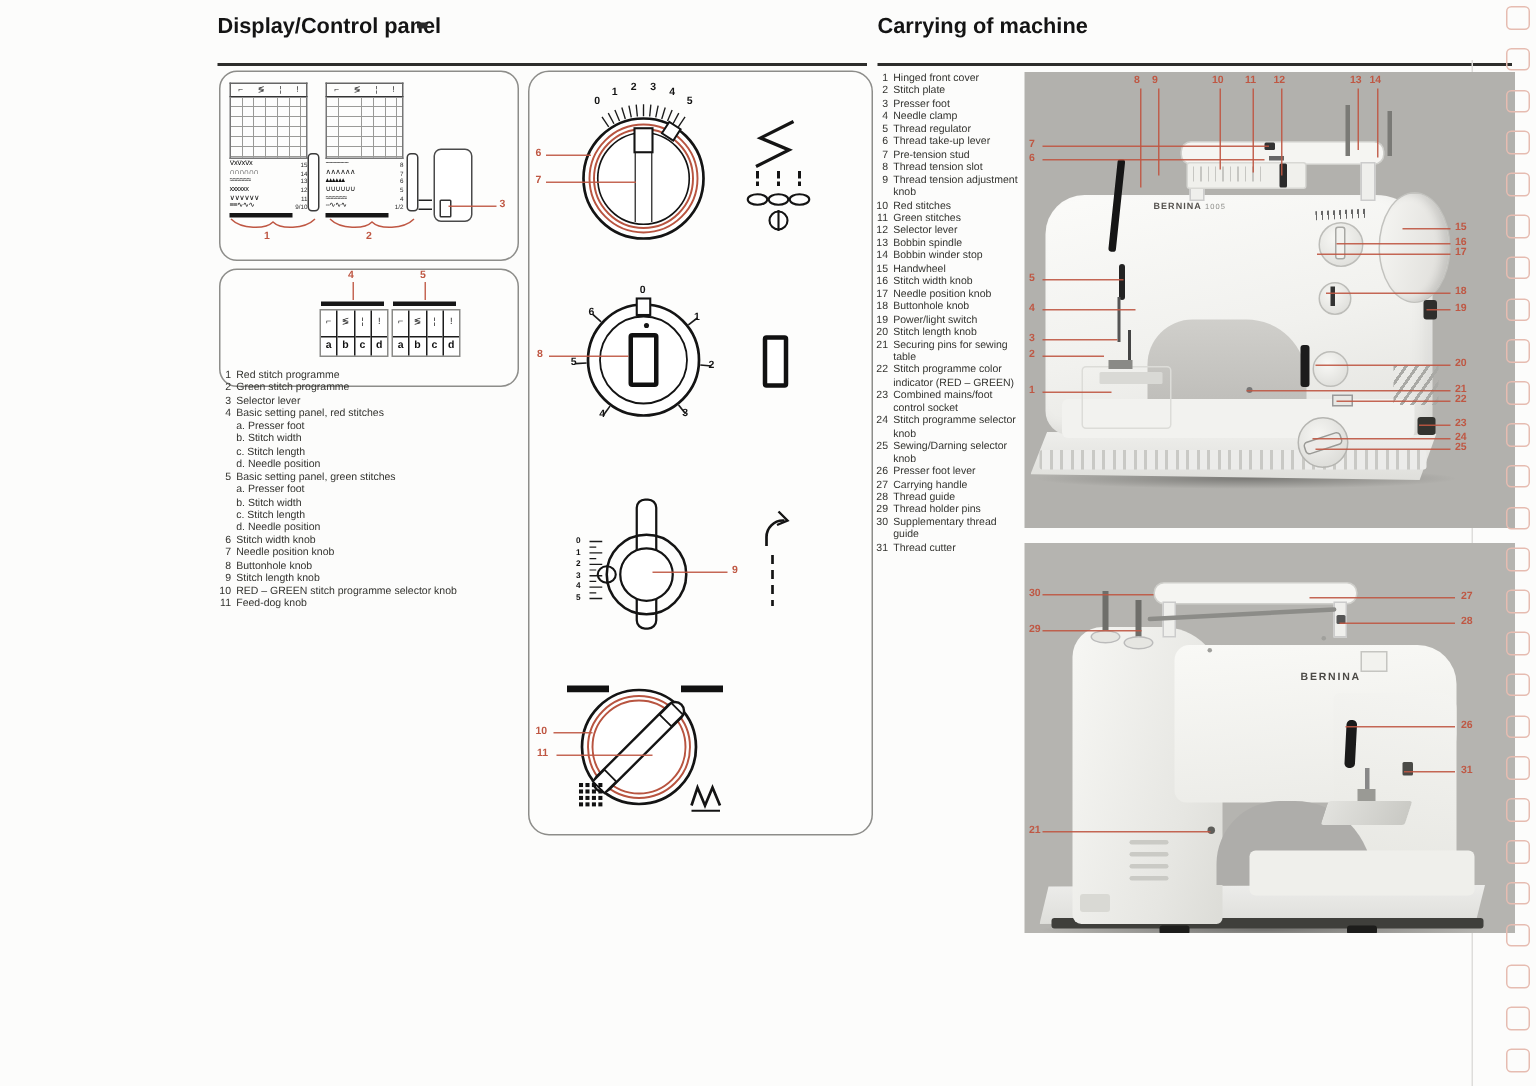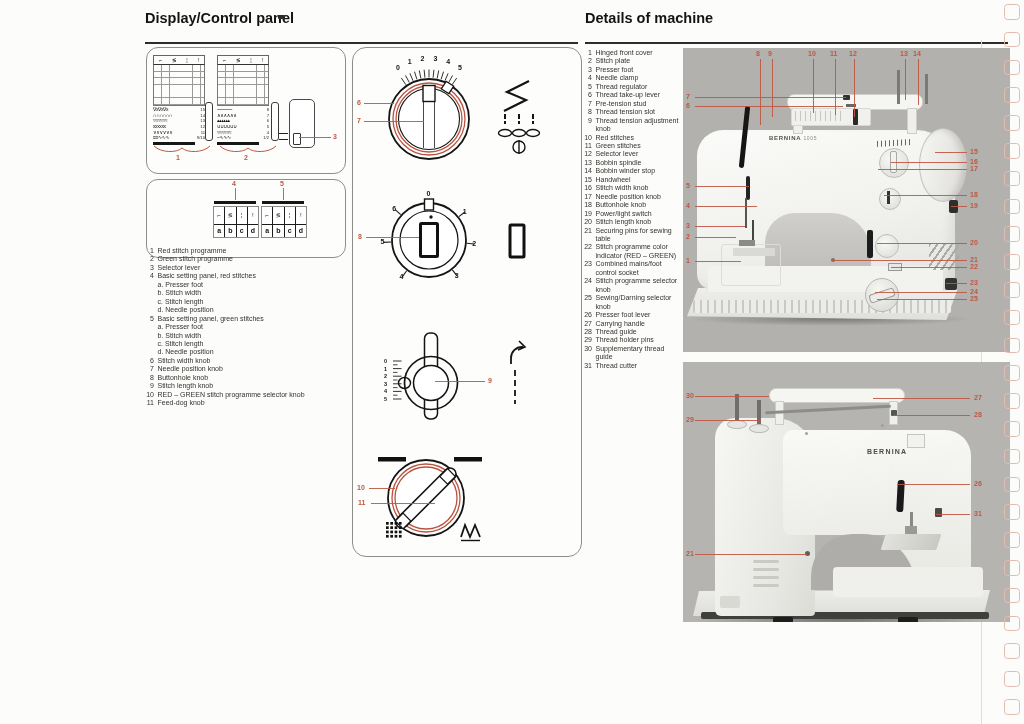--- a/index.html
+++ b/index.html
@@ -44,21 +44,21 @@
   .photo{position:absolute;overflow:hidden;}
   .perf{position:absolute;width:13.5px;height:13.5px;border:1.3px solid #e6bcb1;border-radius:3.5px;background:transparent;}
   .brand{position:absolute;font-weight:700;color:#55524e;letter-spacing:.7px;}
 </style>
 </head>
 <body>
 
 <div class="page">
 
   <div class="title" style="left:145px;top:10px;">Display/Control panel</div>
-  <div class="title" style="left:585px;top:10px;">Details of machine</div>
+  <div class="title" style="left:585px;top:10px;">Carrying of machine</div>
   <div class="rule" style="left:145px;top:42px;width:433px;"></div>
   <div class="rule" style="left:585px;top:42px;width:423px;"></div>
   <div class="abs" style="left:278px;top:15px;width:7px;height:4px;background:#2b2b2b;border-radius:1px;"></div>
   <div class="abs" style="left:981px;top:40px;width:1px;height:684px;background:#dedddb;"></div>
 
   <div class="panel" id="panel-charts" style="left:146px;top:47px;width:198px;height:125px;">
     <div class="chart" id="chart-red" style="left:6px;top:7px;">
         <div class="chart-head">
           <span>⌐</span>
           <span>≶</span>

